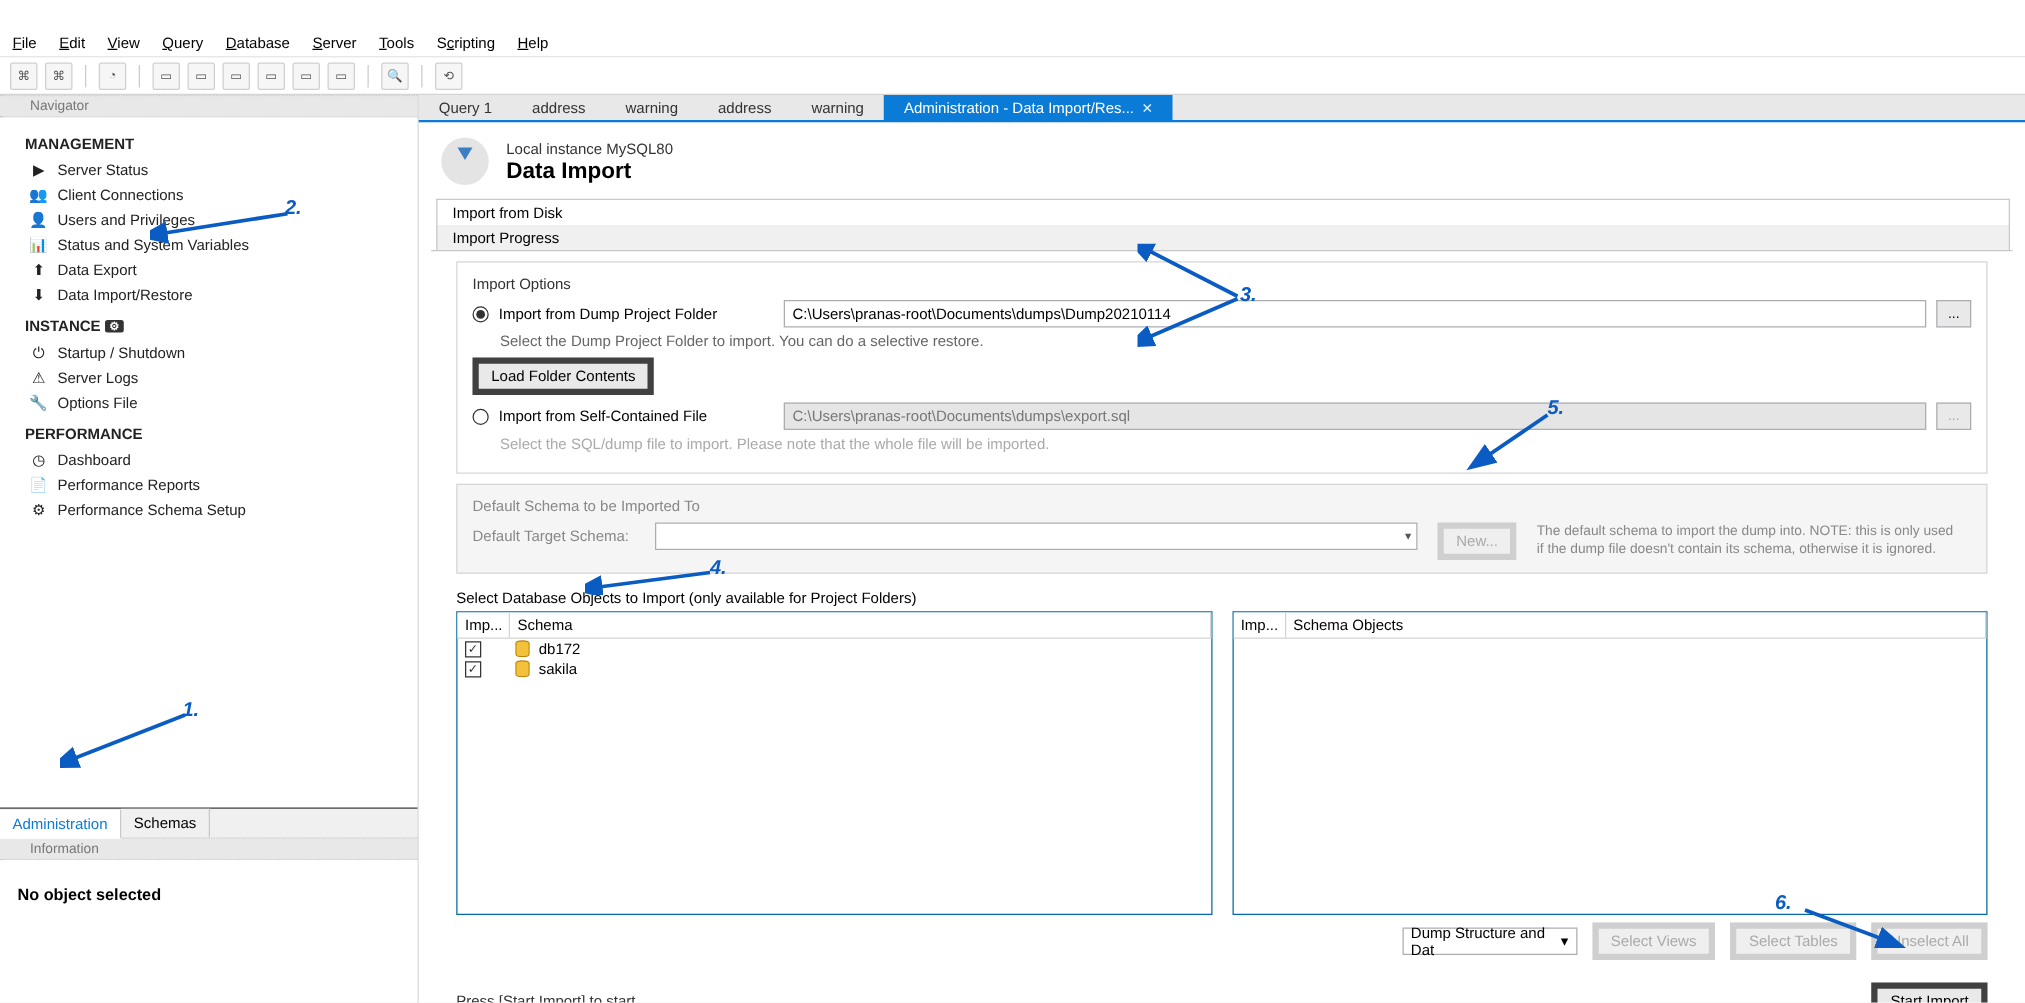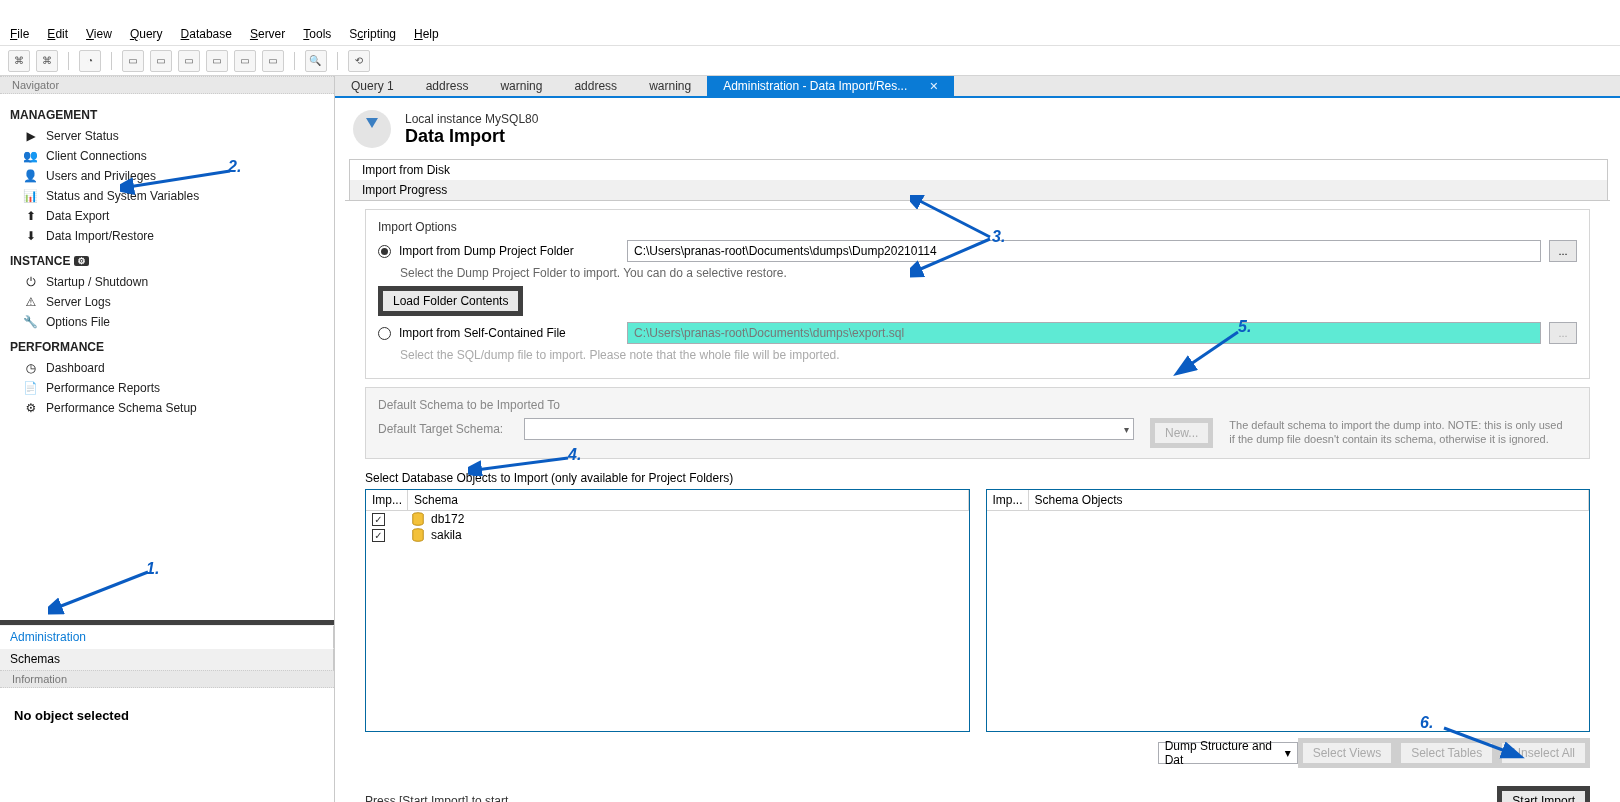--- a/index.html
+++ b/index.html
@@ -14,36 +14,36 @@
 .toolbar { display: flex; gap: 6px; padding: 4px 8px; background: #fff; border-bottom: 1px solid #d4d4d4; height: 30px; align-items: center; }
 .tbbtn { width: 22px; height: 22px; border: 1px solid #cfcfcf; border-radius: 2px; background: #f6f6f6; display: flex; align-items: center; justify-content: center; font-size: 10px; color: #555; }
 .tbsep { width: 1px; height: 18px; background: #ccc; margin: 0 4px; }
 
 
 .main { display: flex; height: calc(100% - 50px); }
 .left { width: 335px; border-right: 1px solid #c9c9c9; display: flex; flex-direction: column; background: #f0f0f0; }
 .right { flex: 1; background: #f0f0f0; display: flex; flex-direction: column; }
 
 
-.panel-title { color: #777; font-size: 11px; padding: 2px 12px; background: #e8e8e8; border-bottom: 1px dotted #ccc; border-top: 1px dotted #ccc; }
+.panel-title { color: #777; font-size: 11px; padding: 2px 24px; background: #e8e8e8; border-bottom: 1px dotted #ccc; border-top: 1px dotted #ccc; }
 .nav-body { flex: 1; background: #fff; padding: 6px 6px 0 6px; overflow: auto; }
-.nav-heading { font-weight: bold; font-size: 12px; color: #222; margin: 8px 0 4px 4px; display:flex;align-items:center;gap:4px;}
+.nav-heading { font-weight: bold; font-size: 12px; color: #222; margin: 8px 0 4px 14px; display:flex;align-items:center;gap:4px;}
 .nav-item { display: flex; align-items: center; gap: 8px; padding: 3px 4px 3px 18px; color: #222; cursor: default; }
 .nav-icon { width: 14px; height: 14px; display:inline-flex;align-items:center;justify-content:center;}
-.nav-tabs { display: flex; border-top: 5px solid #404040; background:#f0f0f0;flex-direction:column;}
+.nav-tabs { display: flex; border-top: 1px solid #404040; background:#f0f0f0;}
 .nav-tab { padding: 4px 10px; font-size: 12px; border-right:1px solid #c8c8c8; background:#f0f0f0; cursor:default;}
 .nav-tab.active { background:#fff; color:#0a7bd6; border-bottom:1px solid #fff; position:relative; top:1px;}
 
 
 .info-body { background:#fff; flex:0 0 140px; padding:20px 14px; font-weight:bold; font-size:13px;}
 
 
 .editor-tabs { display:flex; background:#e8e8e8; border-bottom:2px solid #0a7bd6; height:22px; align-items:flex-end;}
 .ed-tab { padding:3px 16px; font-size:12px; color:#333; cursor:default;}
-.ed-tab.active { background:#0a7bd6; color:#fff; display:flex; align-items:center; gap:22px;}
+.ed-tab.active { background:#0a7bd6; color:#fff; display:flex; align-items:center; gap:6px;}
 .ed-close { color:#dfefff; font-size:11px;}
 
 
 .content { flex:1; background:#fff; display:flex; flex-direction:column; padding:6px 10px 8px 10px; }
 .page-header { display:flex; align-items:center; gap:14px; padding:6px 8px 10px 8px; }
 .page-icon { width:38px; height:38px; background:#e4e4e4; border-radius:50%; display:flex;align-items:center;justify-content:center; position:relative;}
 .page-icon .arrow { position:absolute; width:0;height:0;border-left:6px solid transparent;border-right:6px solid transparent;border-top:10px solid #3b7fc2; top:8px;}
 .page-title-sub { font-size:12px; color:#333;}
 .page-title-main { font-size:18px; font-weight:600;}
 
@@ -54,42 +54,42 @@
 
 .form-area { flex:1; padding:8px 20px 4px 20px; display:flex; flex-direction:column; gap:8px; overflow:hidden;}
 .group { border:1px solid #d6d6d6; padding:10px 12px; background:#fff;}
 .group.light { background:#f5f5f5;}
 .group-title { font-size:12px; color:#333; margin-bottom:6px;}
 
 .row { display:flex; align-items:center; gap:8px; margin:4px 0;}
 .radio { width:13px;height:13px; border-radius:50%; border:1px solid #333; display:inline-flex;align-items:center;justify-content:center;background:#fff;}
 .radio.sel::after { content:""; width:7px;height:7px;border-radius:50%;background:#333;}
 .txt-input { flex:1; height:22px; border:1px solid #abadb3; padding:2px 6px; font-size:12px; background:#fff;}
-.txt-input.disabled { background:#5eead4; color:#777;}
+.txt-input.disabled { background:#e5e5e5; color:#777;}
 .btn-sq { width:28px;height:22px;border:1px solid #abadb3;background:#e9e9e9;font-size:11px; display:flex;align-items:center;justify-content:center;}
 .help { font-size:12px; color:#666; margin:2px 0 6px 22px;}
 .help.grey { color:#aaa;}
 .btn { padding:3px 10px; border:5px solid #404040; background:#e9e9e9; font-size:12px; cursor:default;}
 .btn.dis { color:#aaa; background:#efefef; border-color:#cfcfcf;}
 
 .schema-row { display:flex; align-items:flex-start; gap:16px;}
 .schema-label { width:130px; font-size:12px; color:#888; padding-top:4px;}
 .schema-sel { flex:0 0 610px; height:22px; border:1px solid #abadb3; background:#fff; display:flex;justify-content:flex-end;align-items:center;padding-right:4px;}
 .schema-sel .chev { color:#555; font-size:10px;}
 .schema-note { font-size:11px; color:#888; max-width:340px; line-height:1.3;}
 
 .tables-row { display:flex; gap:16px; flex:1; min-height:0;}
 .table-box { flex:1; border:1px solid #0369a1; background:#fff; display:flex; flex-direction:column;}
 .thead { display:flex; border-bottom:1px solid #d4d4d4; background:#fff;}
 .th { padding:3px 6px; font-size:12px; border-right:1px solid #d4d4d4;}
 .trow { display:flex; align-items:center; padding:1px 6px; gap:6px;}
 .chk { width:13px;height:13px;border:1px solid #333;background:#fff;display:inline-flex;align-items:center;justify-content:center;font-size:10px;color:#333;}
 .db-icon { width:14px;height:14px; display:inline-block;}
 
-.footer-row { display:flex; justify-content:flex-end; margin-top:6px; align-items:center;}
+.footer-row { display:flex; justify-content:flex-end; gap:12px; margin-top:6px; align-items:center;}
 .sel-dd { width:140px;height:22px;border:1px solid #abadb3;background:#fff;display:flex;align-items:center;justify-content:space-between;padding:0 6px;font-size:12px;}
 .status-row { display:flex; justify-content:space-between; align-items:center; margin-top:auto; padding-top:10px;}
 .status-txt { font-size:12px; color:#333;}
 
 
 .annot { position:absolute; font-size:16px; font-weight:bold; color:#0a5cc2; font-style:italic; pointer-events:none;}
 .arrow-svg { position:absolute; pointer-events:none;}
 </style>
 </head>
 <body>

